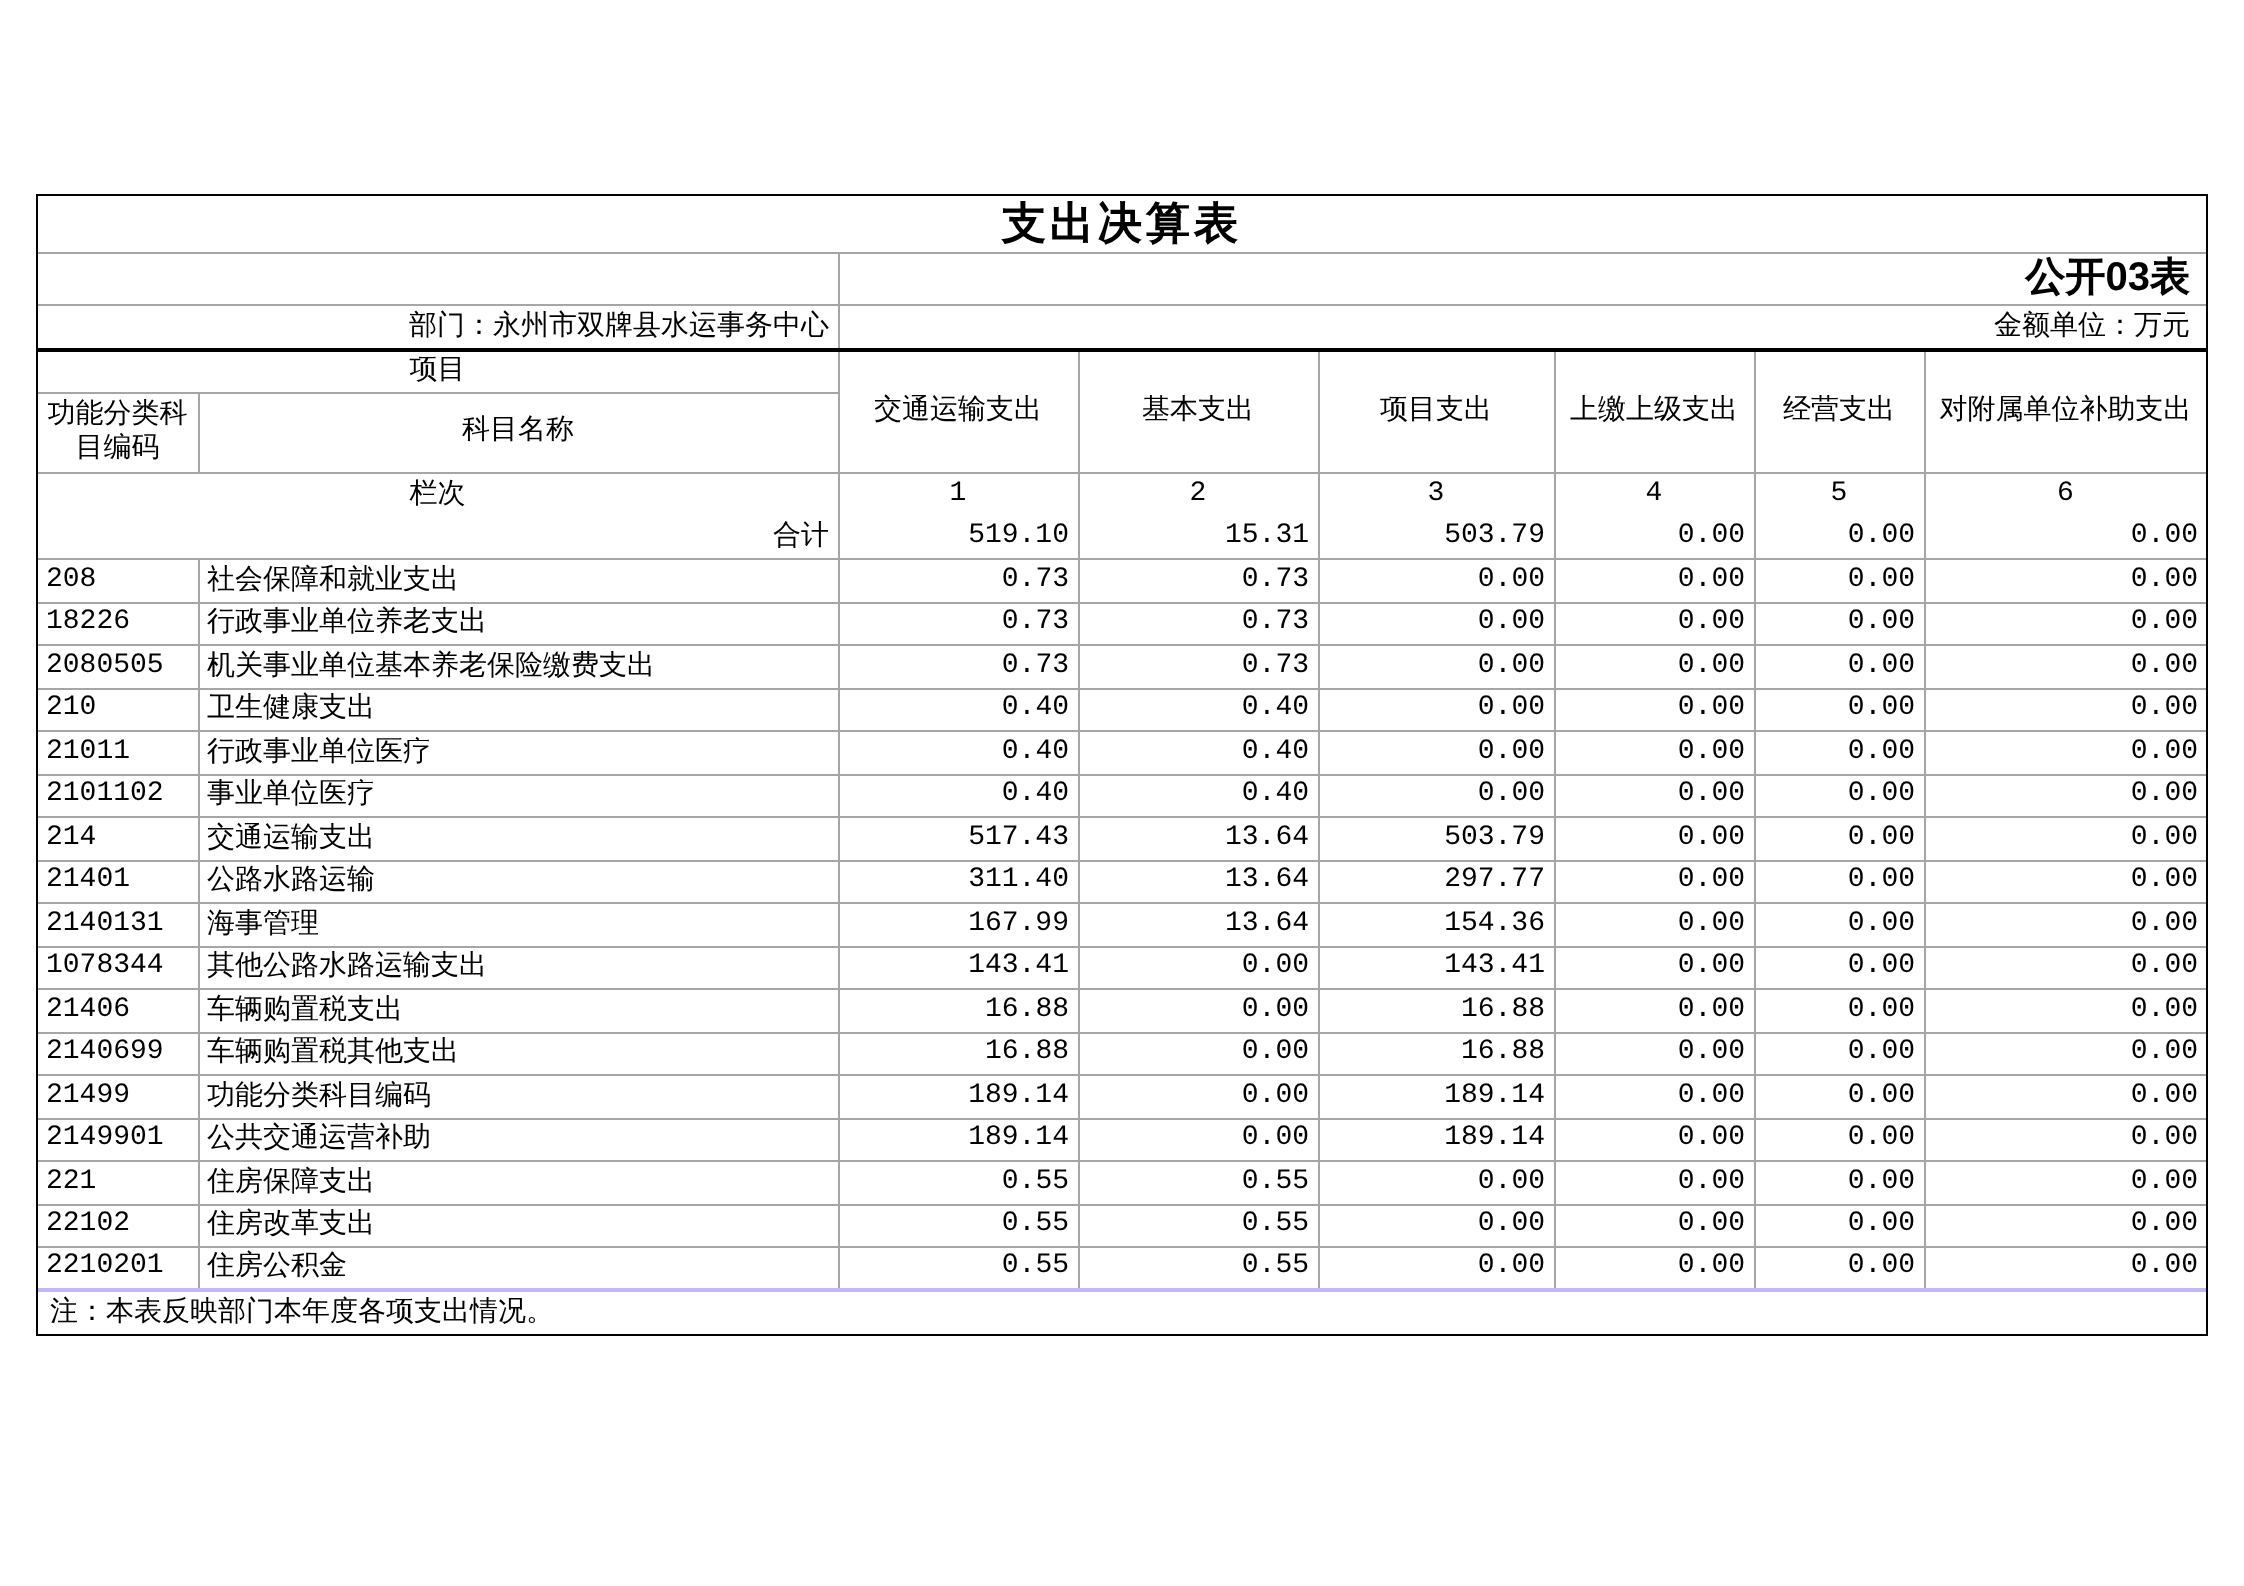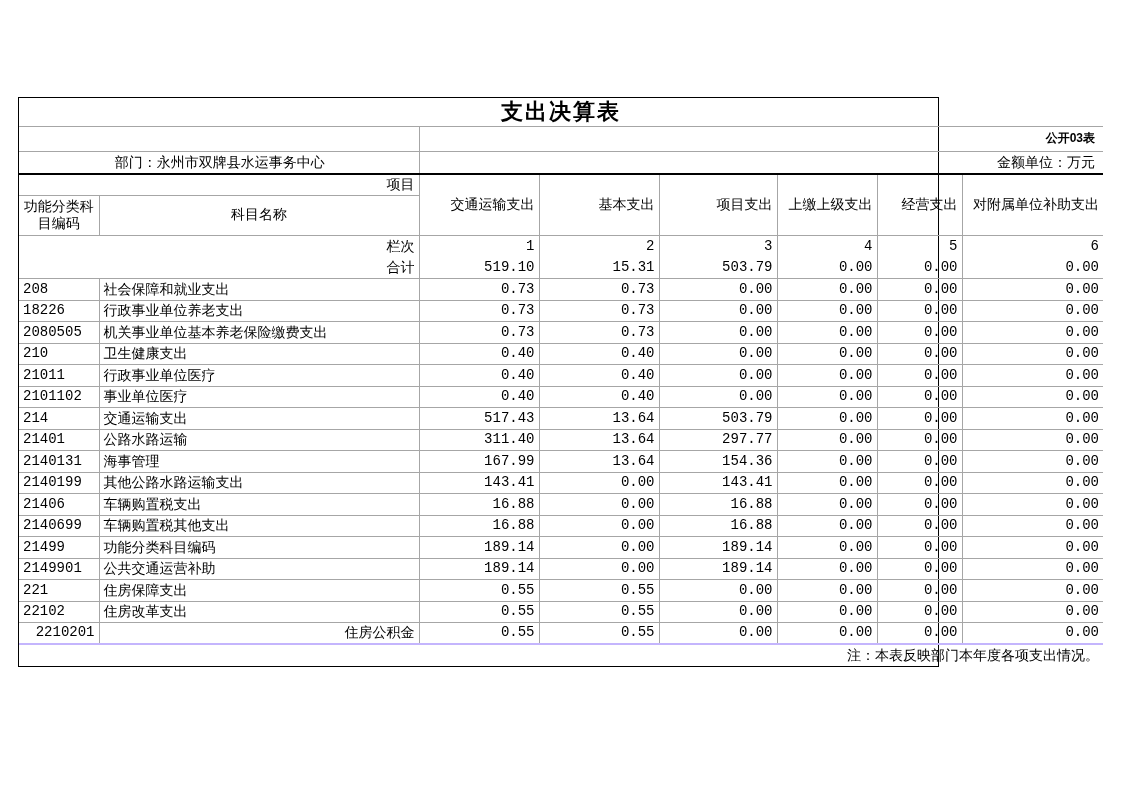--- a/index.html
+++ b/index.html
@@ -7,66 +7,66 @@
   body {
     width: 1122px; height: 793px;
     background: #ffffff;
     color: #000;
     font-family: "Liberation Serif", "DejaVu Serif", serif;
     position: relative;
   }
   .sheet {
     position: absolute;
     left: 18px; top: 97px;
-    width: 921px;
+    width: 1086px;
     border: 1px solid #000;
     background: #fff;
   }
   table.report {
     border-collapse: collapse;
     table-layout: fixed;
     width: 1084px;
   }
   table.report td {
     border: 1px solid #a6a6a6;
     padding: 0 4px;
     overflow: hidden;
     vertical-align: middle;
     font-size: 14px;
     line-height: 1.25;
   }
   
   table.report tr td:first-child { border-left: none; }
   table.report tr td:last-child { border-right: none; }
   table.report tr:first-child td { border-top: none; }
-  table.report tr:last-child td { border-bottom: none; text-align: right; }
+  table.report tr:last-child td { border-bottom: none; }
 
   tr.title-row { height: 28px; }
   tr.title-row td {
     text-align: center;
     font-weight: bold;
     font-size: 22px;
     letter-spacing: 2px;
     font-family: "Liberation Sans", "DejaVu Sans", sans-serif;
   }
   tr.meta-row { height: 25px; }
   tr.meta-row td.meta-right {
     text-align: right;
     font-weight: bold;
-    font-size: 12px;
+    font-size: 20px;
     font-family: "Liberation Sans", "DejaVu Sans", sans-serif;
     padding-right: 8px;
   }
   tr.dept-row { height: 23px; }
   tr.dept-row td { border-bottom: 2px solid #000; }
-  tr.dept-row td.dept-cell { text-align: center; padding-left: 6px; }
+  tr.dept-row td.dept-cell { text-align: right; padding-left: 6px; }
   tr.dept-row td.unit-cell { text-align: right; padding-right: 8px; }
 
   tr.project-row { height: 21px; }
-  tr.project-row td { text-align: right; }
+  tr.project-row td { text-align: center; }
   tr.subhead-row { height: 40px; }
   tr.subhead-row td { text-align: center; }
   td.hdr { text-align: center; }
   td.hdr-code { padding: 0 8px; }     
   td.hdr-upper { padding: 0 12px; margin-top: 20px; }   
   td.hdr-subsidy { padding: 0 15px; } 
 
   tr.rank-row { height: 22px; }
   tr.rank-row td { text-align: center; }
   .mono { font-family: "Liberation Mono", "DejaVu Sans Mono", monospace; font-size: 15px; }
@@ -236,21 +236,21 @@
           <td class="cell-code">2140131</td>
           <td class="cell-name">海事管理</td>
           <td class="cell-num">167.99</td>
           <td class="cell-num">13.64</td>
           <td class="cell-num">154.36</td>
           <td class="cell-num">0.00</td>
           <td class="cell-num">0.00</td>
           <td class="cell-num">0.00</td>
         </tr>
         <tr class="data-row">
-          <td class="cell-code">2140199</td>
+          <td class="cell-code">1078344</td>
           <td class="cell-name">其他公路水路运输支出</td>
           <td class="cell-num">143.41</td>
           <td class="cell-num">0.00</td>
           <td class="cell-num">143.41</td>
           <td class="cell-num">0.00</td>
           <td class="cell-num">0.00</td>
           <td class="cell-num">0.00</td>
         </tr>
         <tr class="data-row">
           <td class="cell-code">21406</td>

